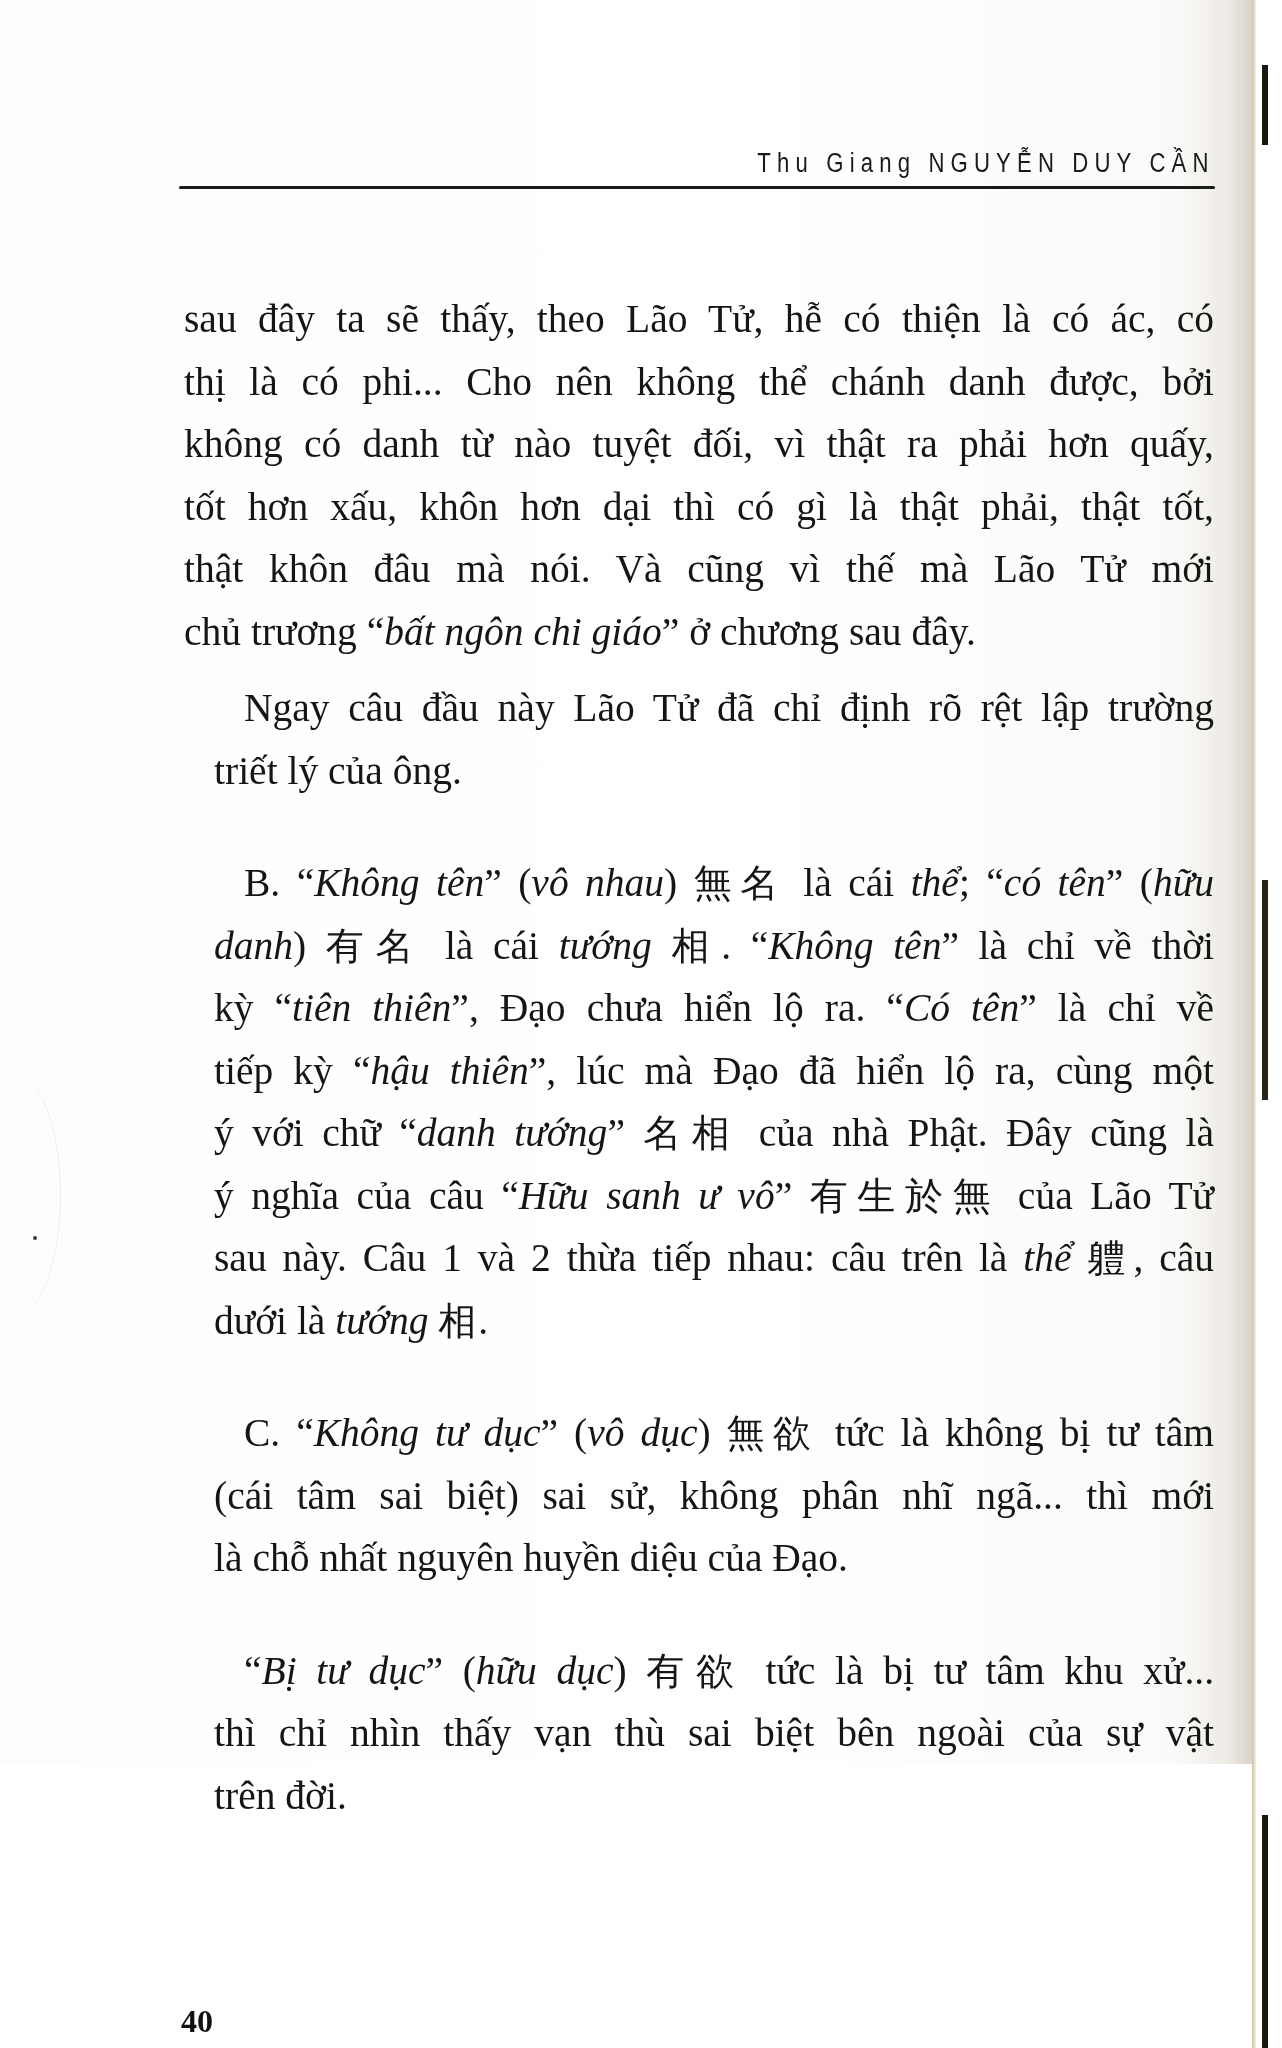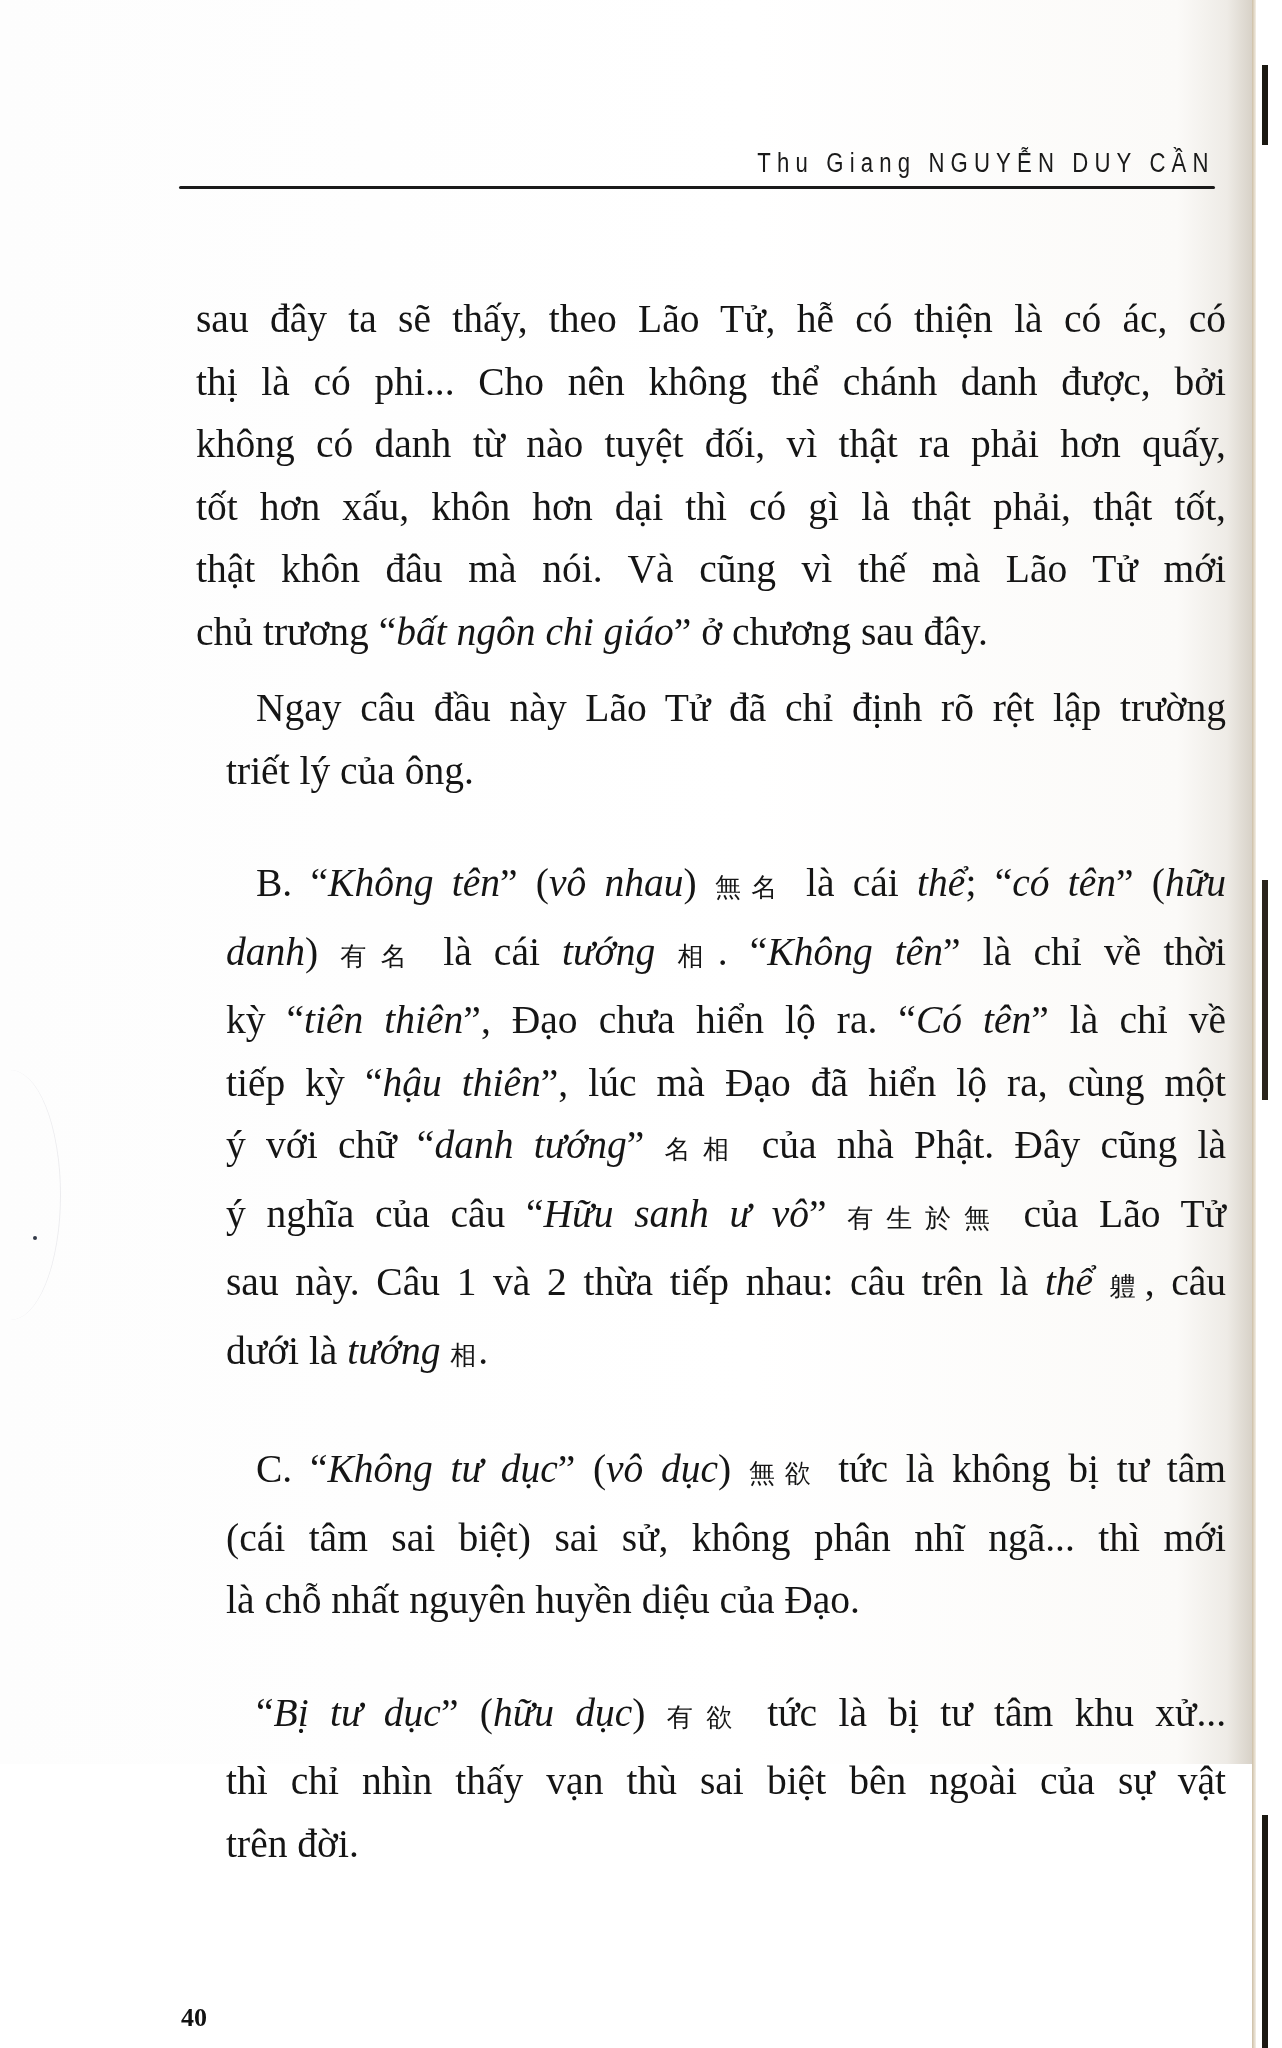--- a/index.html
+++ b/index.html
@@ -35,35 +35,35 @@
     font-family:"Liberation Sans Narrow","Liberation Sans", "DejaVu Sans", sans-serif;
     font-size:27px; letter-spacing:7.5px; color:#1a1a1a;
     transform:scaleX(0.82); transform-origin:right top;
     white-space:nowrap;
   }
   .running-head .rule {
     position:absolute; left:0; right:0; top:38px; height:3px;
     background:#1a1a1a; border-radius:2px;
   }
   .body-text {
-    position:absolute; left:196px; top:288px; width:1030px;
+    position:absolute; left:184px; top:288px; width:1030px;
     font-size:39.5px; line-height:62.5px;
   }
   .para { margin:0; text-align:justify; text-align-last:auto; }
   .para.indent { text-indent:30px; }
   .gap-s { height:14px; }
   .gap-l { height:50px; }
   .line { display:block; white-space:nowrap; text-align:justify; text-align-last:justify; }
   .line.last { text-align-last:left; }
   .para.indent .line.first { padding-left:30px; }
   em { font-style:italic;margin-top:44px; }
-  .han { font-family:Liberation Mono, monospace; font-size:26px; letter-spacing:2px; }
+  .han { font-family:Liberation Serif, serif; font-size:38px; letter-spacing:2px; }
   .page-number {
     position:absolute; left:181px; top:2003px;
-    font-size:26px; font-weight:bold; color:#111;
+    font-size:32px; font-weight:bold; color:#111;
   }
   .smudge {
     position:absolute; left:-40px; top:1070px; width:100px; height:250px;
     border-radius:50%; border-right:1px solid #e6e6ea; opacity:0.7;
   }
   .speck { position:absolute; left:33px; top:1236px; width:4px; height:4px; background:#333a48; border-radius:50%; }
 </style>
 </head>
 <body>
 

